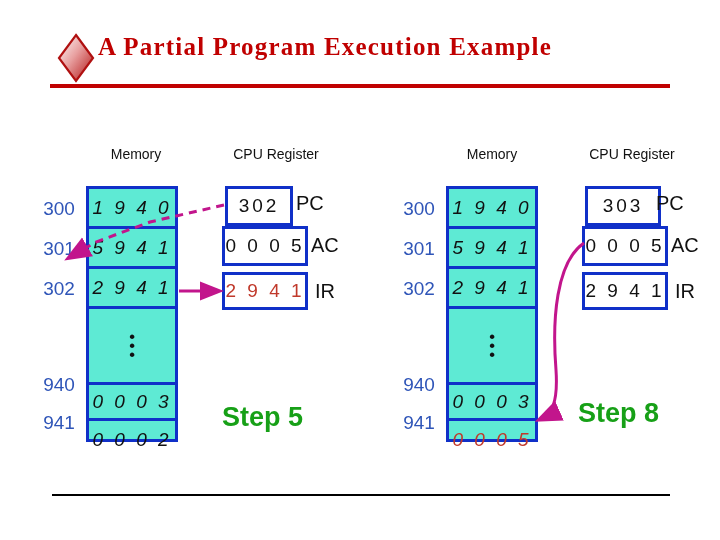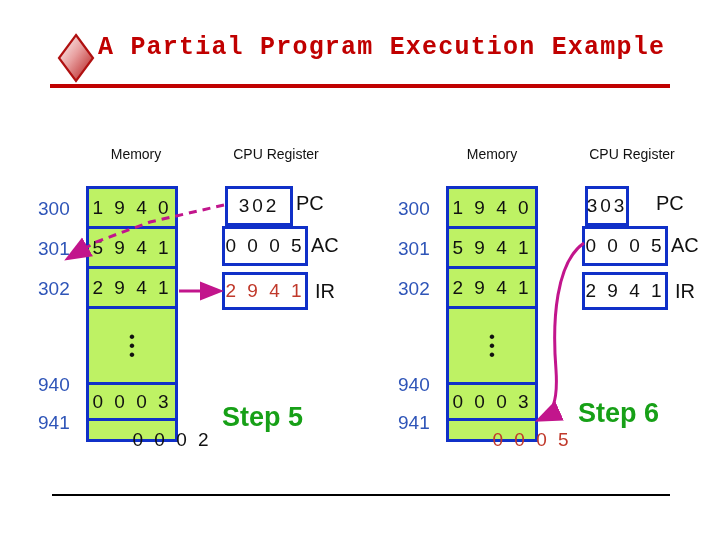--- a/index.html
+++ b/index.html
@@ -10,21 +10,21 @@
     overflow:hidden;
     position:relative;
   }
   .slide{position:absolute;left:0;top:0;width:720px;height:540px;}
 
   
   .title-row{position:absolute;left:48px;top:30px;width:624px;height:52px;}
   .diamond-bullet{position:absolute;left:8px;top:2px;width:40px;height:52px;}
   .title-text{
     position:absolute;left:50px;top:3px;
-    font-family:Liberation Mono, monospace;
+    font-family:Liberation Serif, serif;
     font-size:25px;font-weight:bold;
     color:#c00000;
     letter-spacing:1.2px;
     white-space:nowrap;
   }
   .title-rule{
     position:absolute;left:50px;top:84px;width:620px;height:4px;
     background:#c00000;
   }
   .bottom-rule{
@@ -37,43 +37,43 @@
 
   .col-head{
     position:absolute;
     font-family:"Liberation Sans",sans-serif;
     font-size:14px;
     color:#111111;
     white-space:nowrap;
   }
 
   
-  .mem-col{position:absolute;border:3px solid #1030c8;background:#bef264;box-sizing:border-box;}
+  .mem-col{position:absolute;border:3px solid #1030c8;background:#5eead4;box-sizing:border-box;font-style:italic;}
   .mem-cell{
     position:absolute;left:0;width:100%;
     border-bottom:3px solid #1030c8;
     box-sizing:border-box;
     display:flex;align-items:center;justify-content:center;
     font-family:"Liberation Sans",sans-serif;
     font-size:19px;color:#111111;
     letter-spacing:3px;
   }
-  .mem-cell.last{border-bottom:none;margin-left:40px;}
+  .mem-cell.last{border-bottom:none;}
   .mem-cell.red{color:#c0392b;}
   .vdots{
     font-family:"Liberation Sans",sans-serif;
     font-size:17px;line-height:9px;color:#111;letter-spacing:0;
     text-align:center;
   }
   .addr{
     position:absolute;
     font-family:"Liberation Sans",sans-serif;
     font-size:19px;
     color:#2f55b8;
-    text-align:left;
+    text-align:center;
     white-space:nowrap;
   }
 
   
   .reg{
     position:absolute;
     border:3px solid #1030c8;
     background:#ffffff;
     box-sizing:border-box;
     display:flex;align-items:center;justify-content:center;
@@ -166,29 +166,29 @@
       <div class="mem-cell" style="top:196px;height:36px;">0 0 0 3</div>
       <div class="mem-cell last red" style="top:232px;height:38px;">0 0 0 5</div>
     </div>
 
     <div class="addr" style="left:398px;top:198px;width:42px;">300</div>
     <div class="addr" style="left:398px;top:238px;width:42px;">301</div>
     <div class="addr" style="left:398px;top:278px;width:42px;">302</div>
     <div class="addr" style="left:398px;top:374px;width:42px;">940</div>
     <div class="addr" style="left:398px;top:412px;width:42px;">941</div>
 
-    <div class="reg" style="left:585px;top:186px;width:44px;height:40px;">303</div>
+    <div class="reg" style="left:585px;top:186px;width:76px;height:40px;">303</div>
     <div class="reg" style="left:582px;top:226px;width:86px;height:40px;">0 0 0 5</div>
     <div class="reg" style="left:582px;top:272px;width:86px;height:38px;">2 9 4 1</div>
 
     <div class="reg-label" style="left:656px;top:192px;">PC</div>
     <div class="reg-label" style="left:671px;top:234px;">AC</div>
     <div class="reg-label" style="left:675px;top:280px;">IR</div>
 
-    <div class="step" style="left:578px;top:398px;">Step 6</div>
+    <div class="step" style="left:578px;top:398px;">Step 8</div>
   </div>
 
   <svg class="overlay">
     <defs>
       <marker id="ah" markerWidth="8" markerHeight="8" refX="6" refY="3.2" orient="auto">
         <path d="M0,0 L8,3.2 L0,6.4 z" fill="#c2158c"></path>
       </marker>
       <marker id="ah2" markerWidth="9" markerHeight="9" refX="6" refY="3.6" orient="auto">
         <path d="M0,0 L9,3.6 L0,7.2 z" fill="#c2158c"></path>
       </marker>

